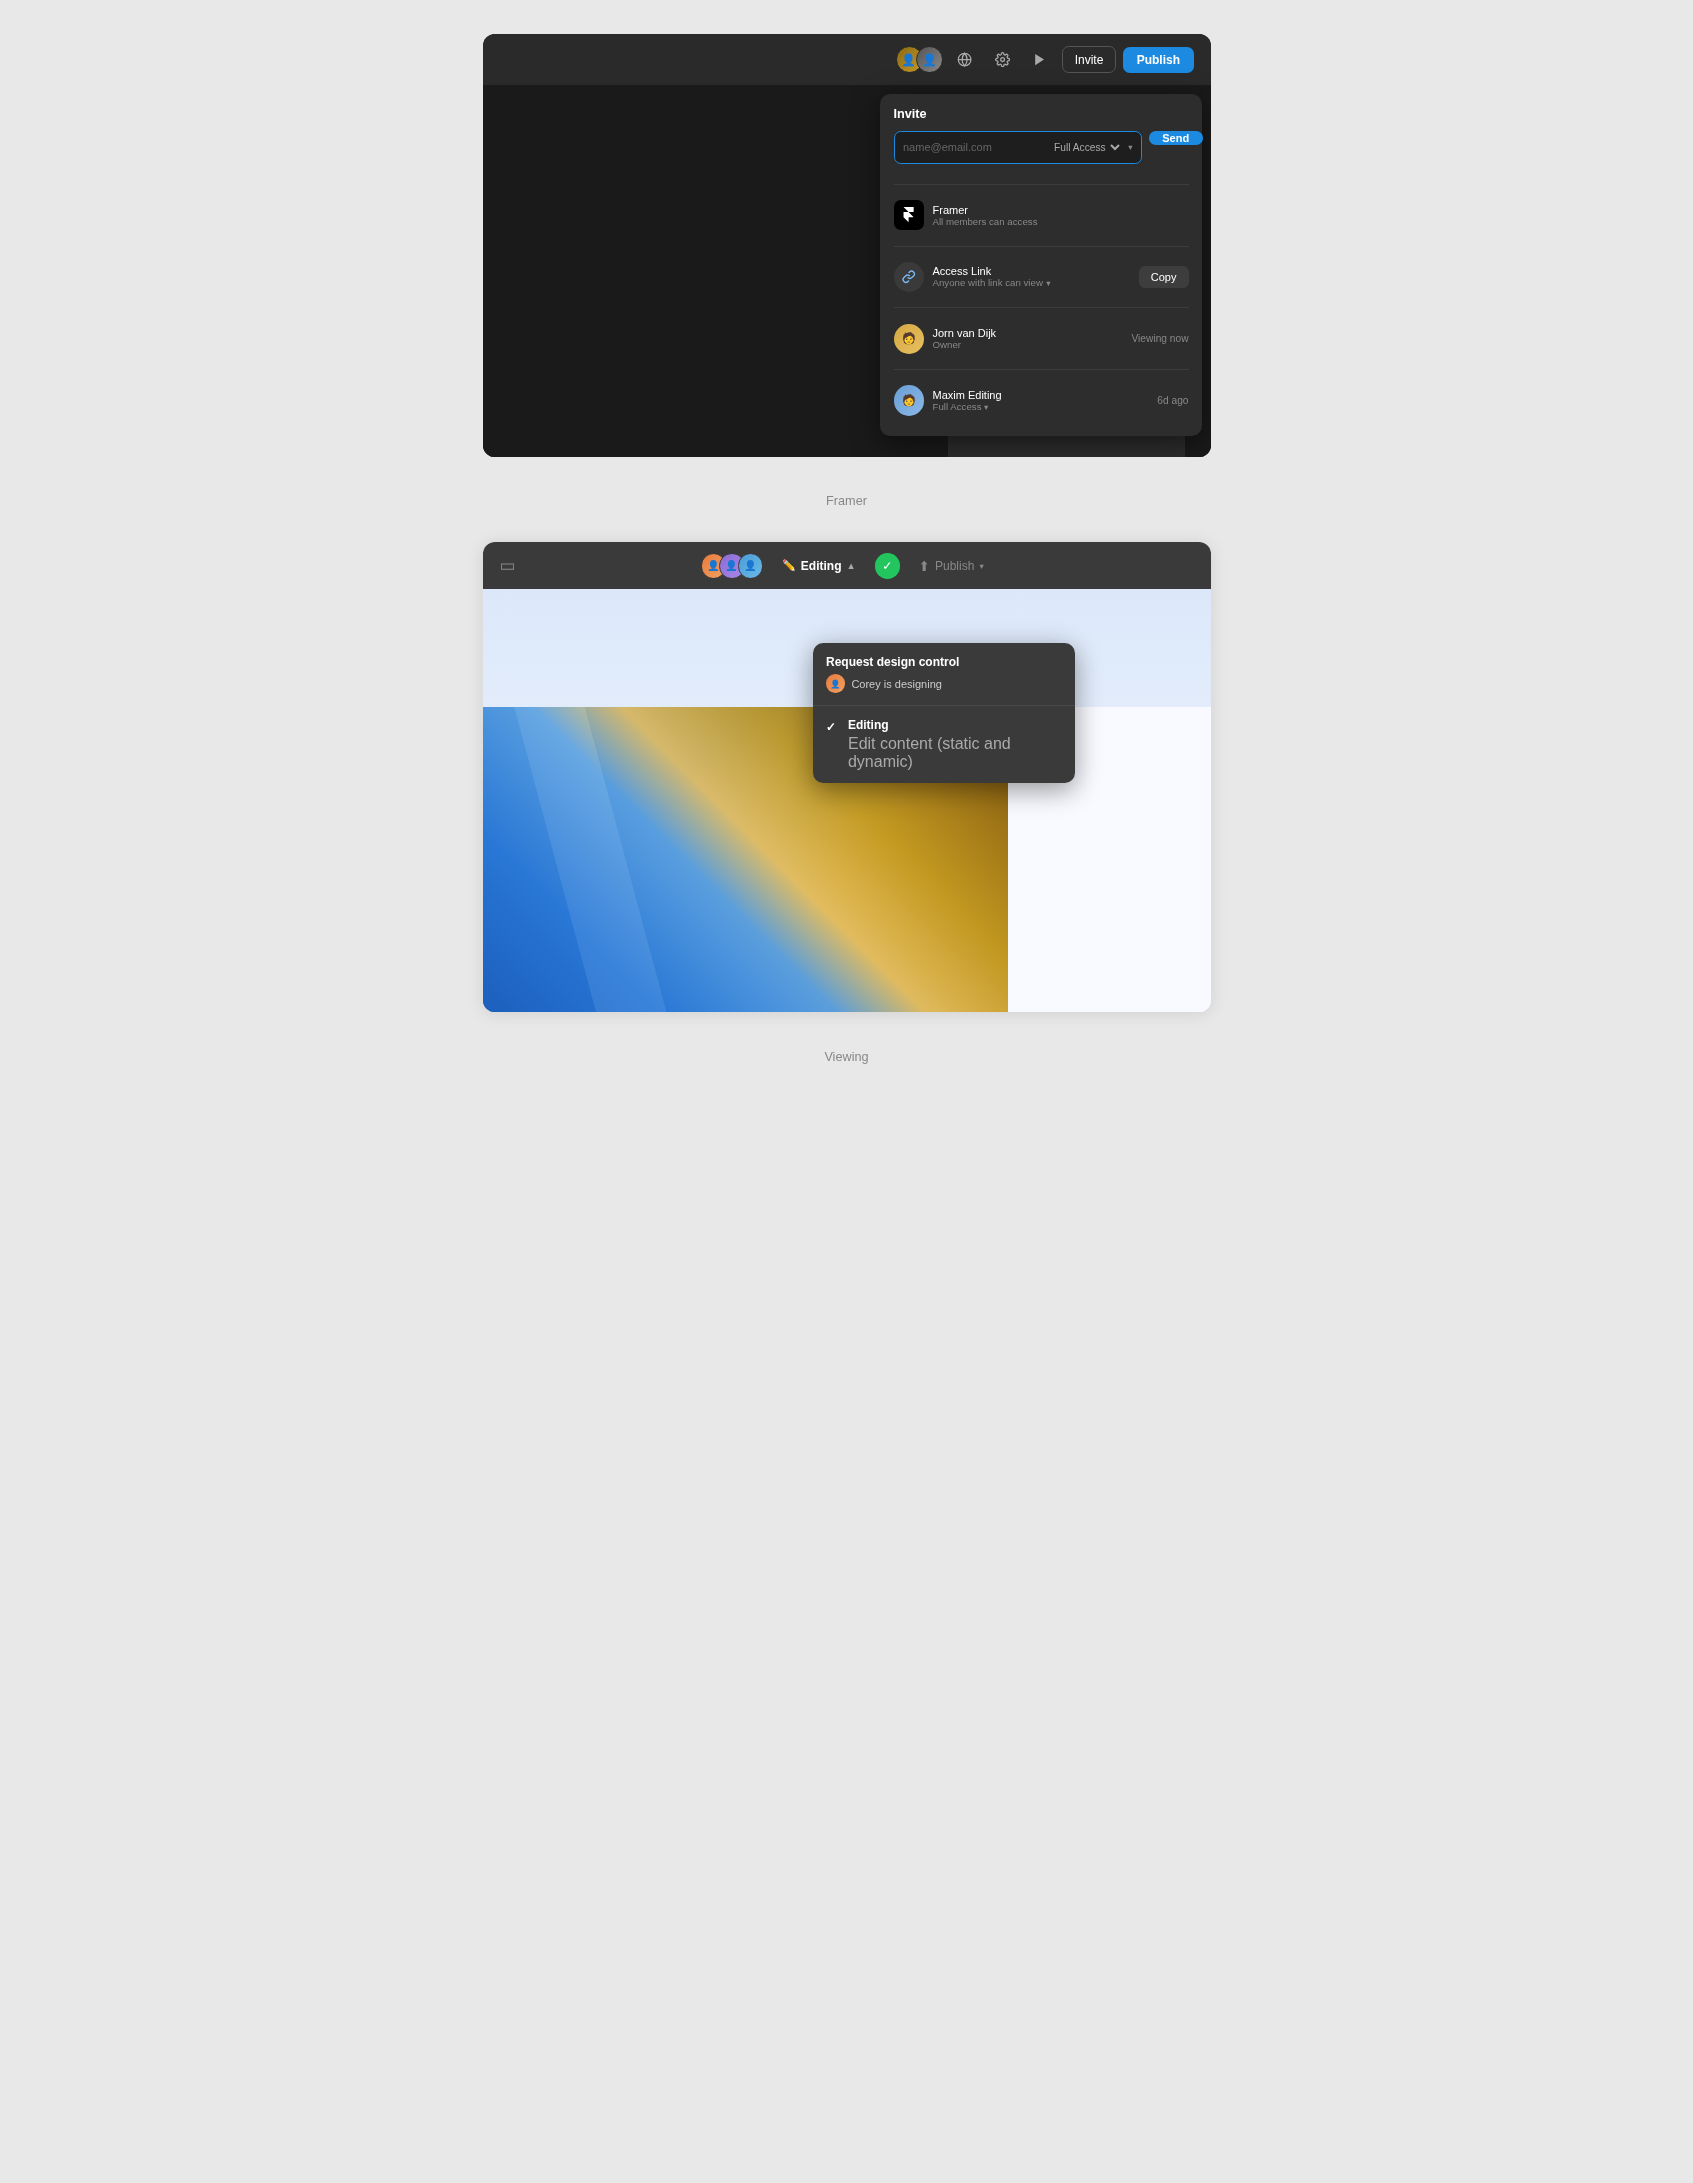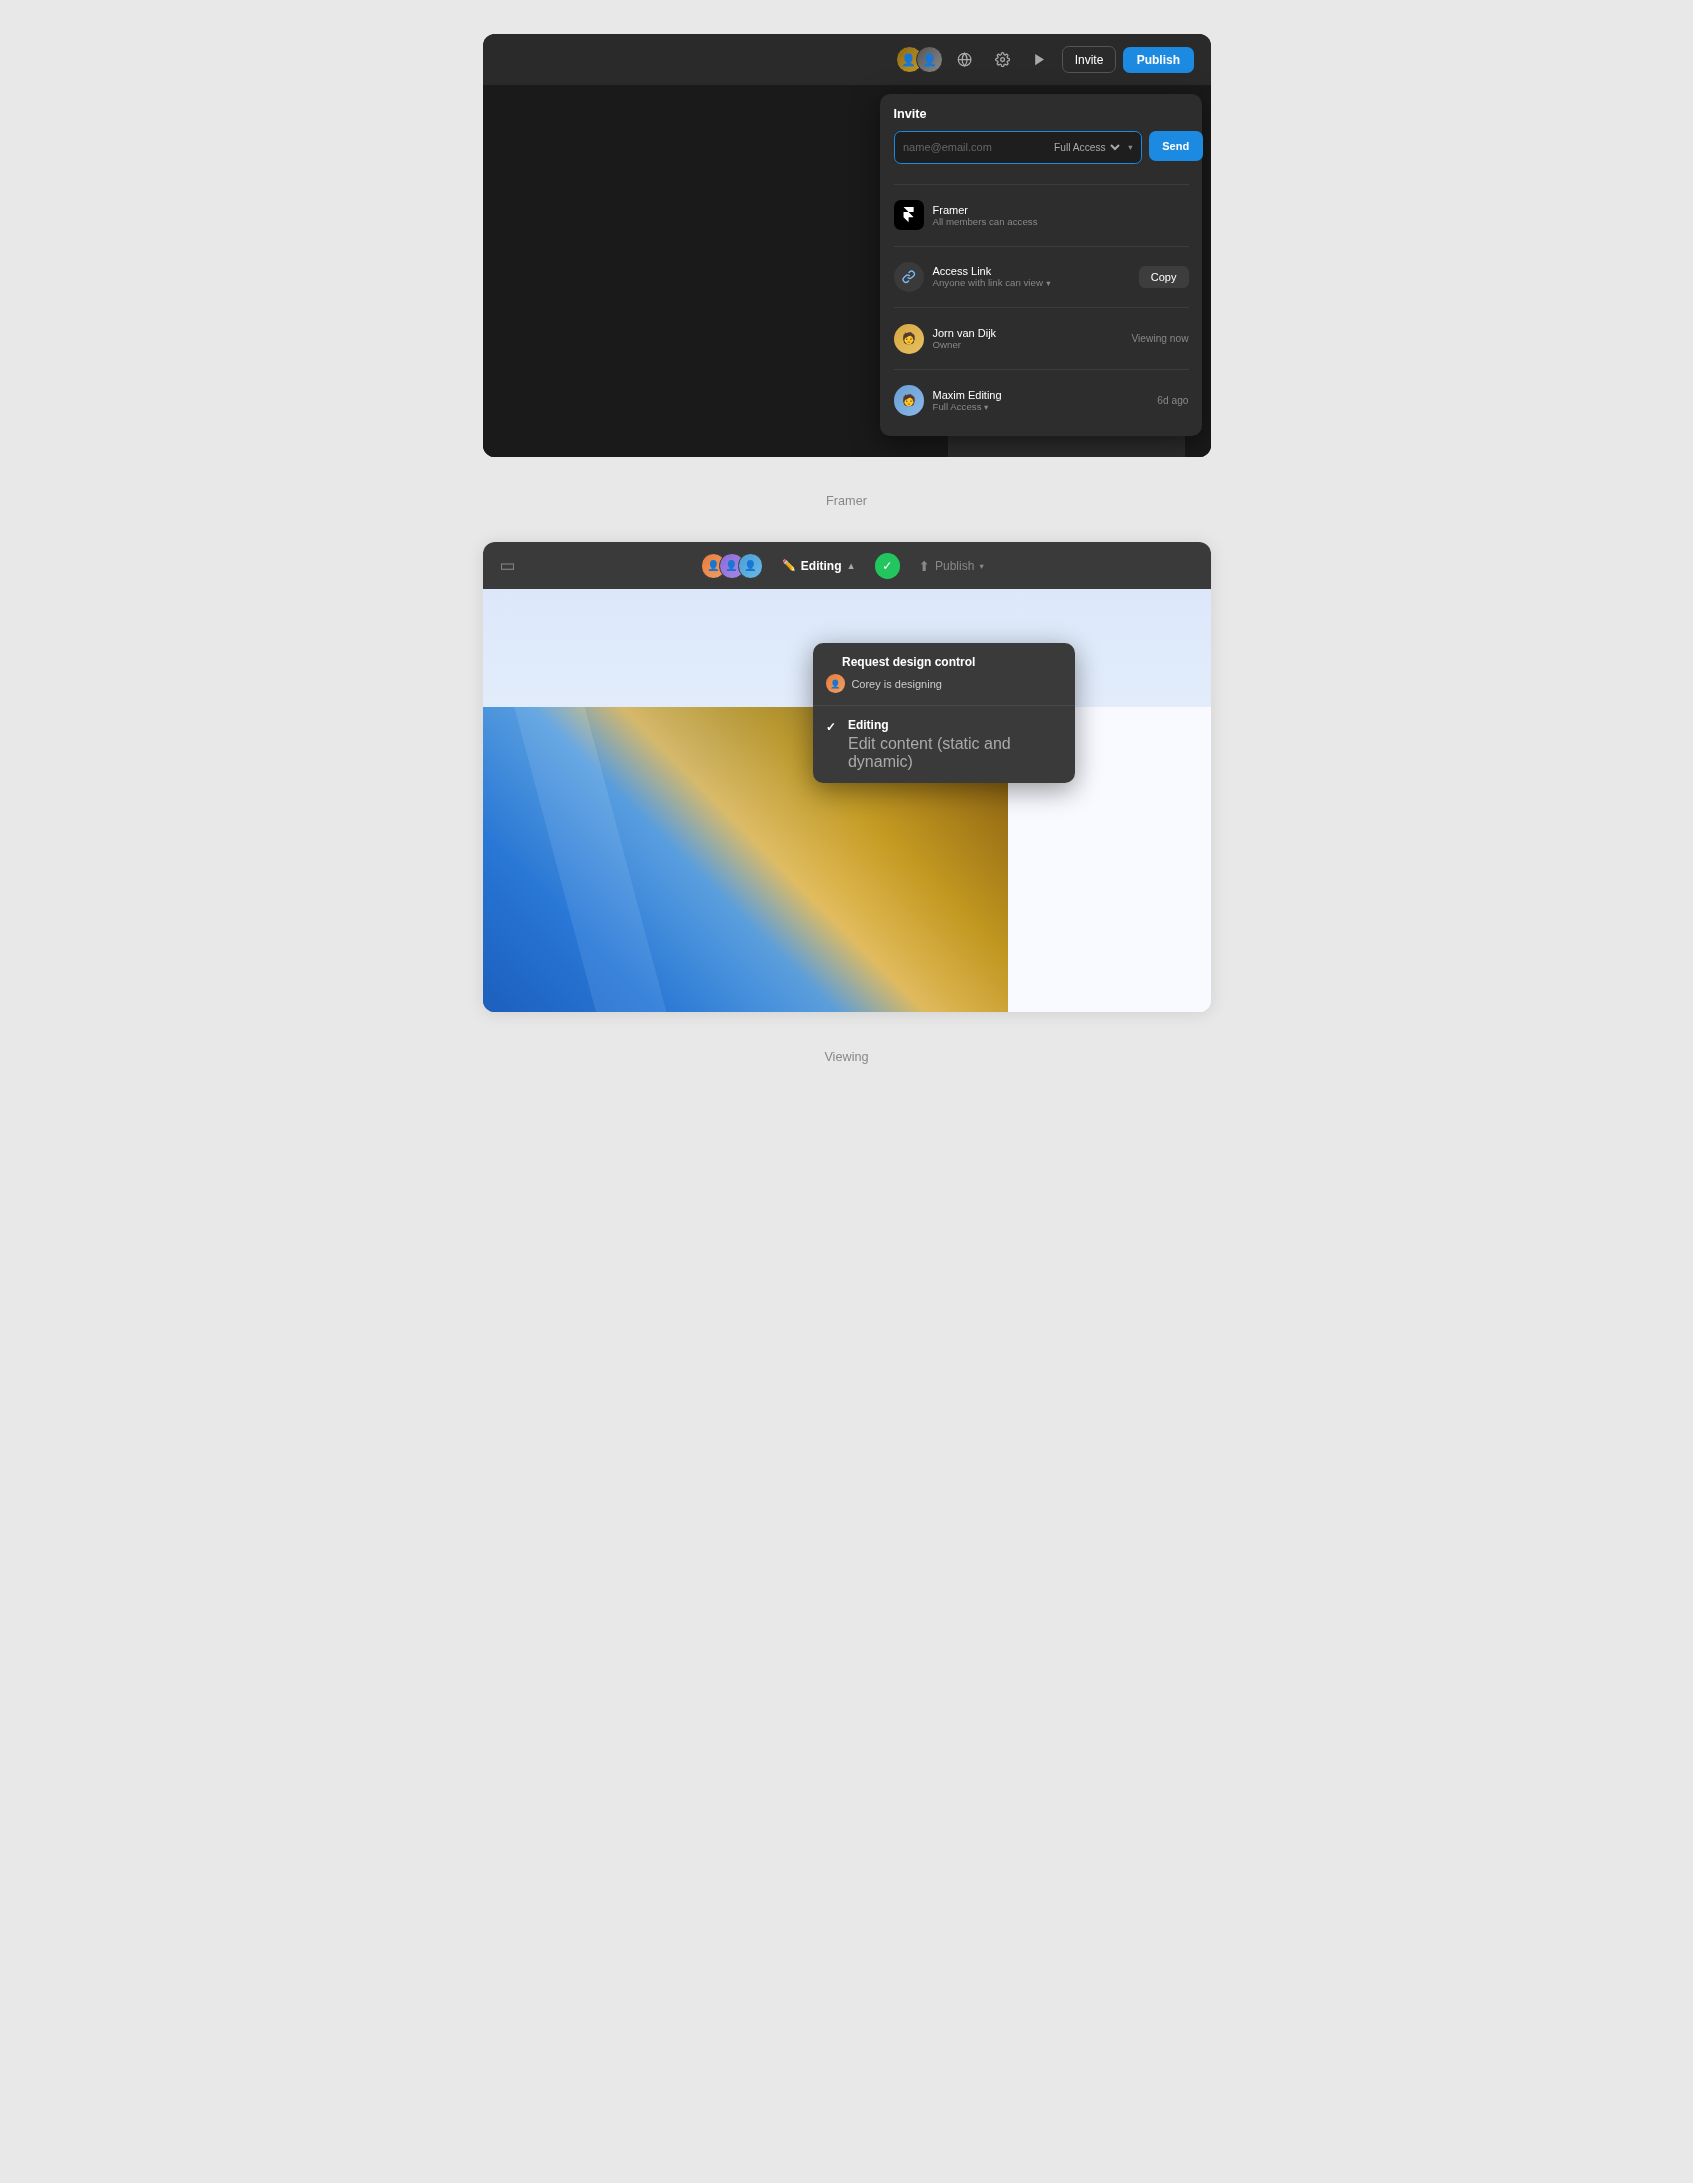--- a/index.html
+++ b/index.html
@@ -179,21 +179,21 @@
 
     .send-btn {
       background: #1c8ae0;
       color: white;
       border: none;
       padding: 0 13.5px;
       border-radius: 6.8px;
       font-size: 11px;
       font-weight: 600;
       cursor: pointer;
-      height: 30px;
+      height: 14px;
     }
 
     .divider {
       height: 0.8px;
       background: #3d3d3d;
       margin: 8.5px 0;
     }
 
     .invite-row {
       display: flex;
@@ -426,21 +426,20 @@
       display: flex;
       align-items: flex-start;
       gap: 8.5px;
     }
 
     .request-title {
       color: #ffffff;
       font-size: 12px;
       font-weight: 700;
       margin-bottom: 5.1px;
-      margin-left: 16px;
     }
 
     .corey-row {
       display: flex;
       align-items: center;
       gap: 6.8px;
     }
 
     .corey-avatar {
       width: 18.6px;

